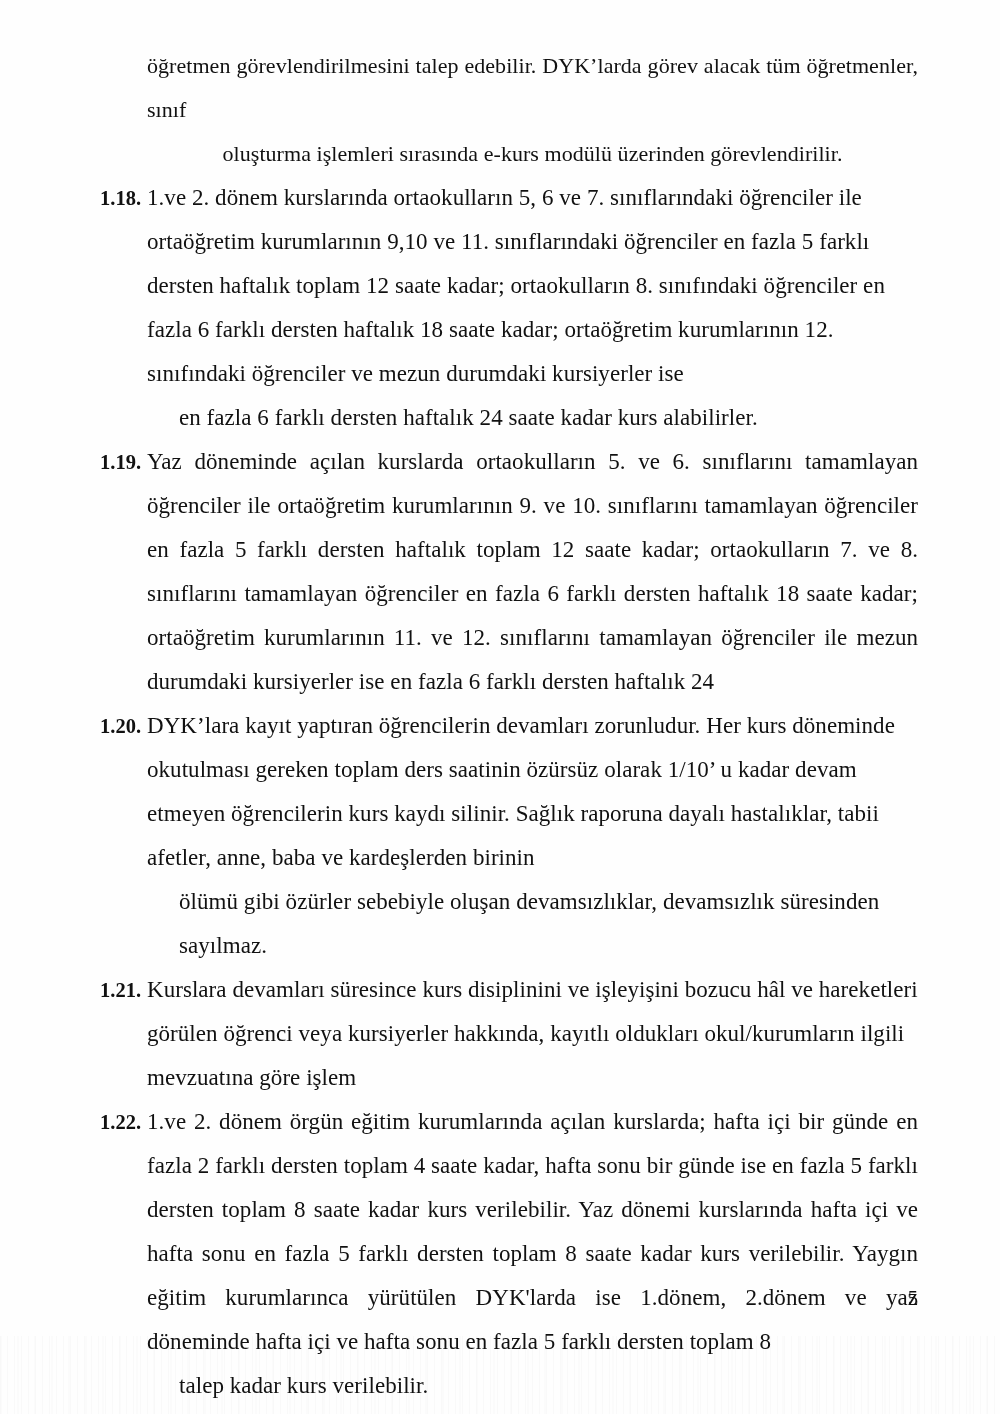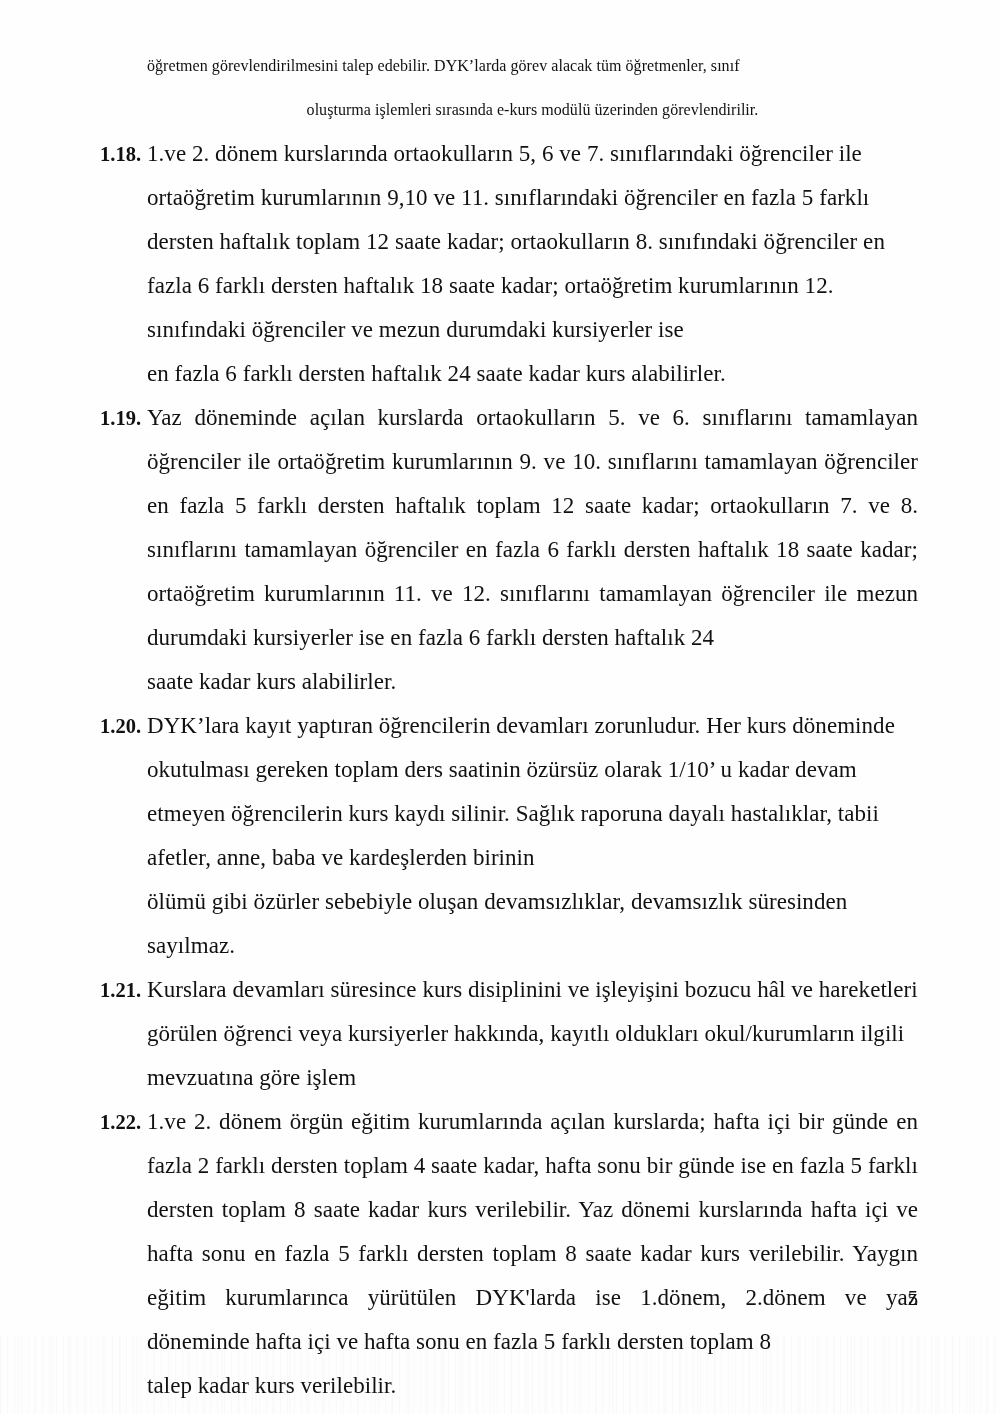--- a/index.html
+++ b/index.html
@@ -32,21 +32,21 @@
     top: 44px;
     width: 818px;
   }
 
   
   .lead-par {
     margin: 0 0 0 47px;
     width: 771px;
     text-align: justify;
     text-justify: inter-word;
-    font-size: 16px;
+    font-size: 22px;
     line-height: 44px;
     letter-spacing: 0.05px;
   }
   .lead-par .lastline {
     text-align: center;
     display: block;
   }
 
   
   .clause {
@@ -70,20 +70,21 @@
     font-size: 23px;
     line-height: 44px;
     text-align: justify;
     text-justify: inter-word;
     letter-spacing: 0.05px;
     hyphens: none;
   }
   .clause-body .lastline {
     display: block;
     text-align: left;
+    margin-left: 32px;
   }
   
   .clause-body.ragged {
     text-align: left;
   }
 
   .page-number {
     position: absolute;
     left: 0;
     top: 1283px;
@@ -128,21 +129,20 @@
       <div class="clause-body ragged">
         <span>1.ve 2. dönem kurslarında ortaokulların 5, 6 ve 7. sınıflarındaki öğrenciler ile ortaöğretim kurumlarının 9,10 ve 11. sınıflarındaki öğrenciler en fazla 5 farklı dersten haftalık toplam 12 saate kadar; ortaokulların 8. sınıfındaki öğrenciler en fazla 6 farklı dersten haftalık 18 saate kadar; ortaöğretim kurumlarının 12. sınıfındaki öğrenciler ve mezun durumdaki kursiyerler ise</span>
         <span class="lastline">en fazla 6 farklı dersten haftalık 24 saate kadar kurs alabilirler.</span>
       </div>
     </div>
 
     <div class="clause">
       <div class="clause-num">1.19.</div>
       <div class="clause-body">
         <span>Yaz döneminde açılan kurslarda ortaokulların 5. ve 6. sınıflarını tamamlayan öğrenciler ile ortaöğretim kurumlarının 9. ve 10. sınıflarını tamamlayan öğrenciler en fazla 5 farklı dersten haftalık toplam 12 saate kadar; ortaokulların 7. ve 8. sınıflarını tamamlayan öğrenciler en fazla 6 farklı dersten haftalık 18 saate kadar; ortaöğretim kurumlarının 11. ve 12. sınıflarını tamamlayan öğrenciler ile mezun durumdaki kursiyerler ise en fazla 6 farklı dersten haftalık 24</span>
-        <span class="lastline">saate kadar kurs alabilirler.</span>
       </div>
     </div>
 
     <div class="clause">
       <div class="clause-num">1.20.</div>
       <div class="clause-body ragged">
         <span>DYK’lara kayıt yaptıran öğrencilerin devamları zorunludur. Her kurs döneminde okutulması gereken toplam ders saatinin özürsüz olarak 1/10’ u kadar devam etmeyen öğrencilerin kurs kaydı silinir. Sağlık raporuna dayalı hastalıklar, tabii afetler, anne, baba ve kardeşlerden birinin</span>
         <span class="lastline">ölümü gibi özürler sebebiyle oluşan devamsızlıklar, devamsızlık süresinden sayılmaz.</span>
       </div>
     </div>

